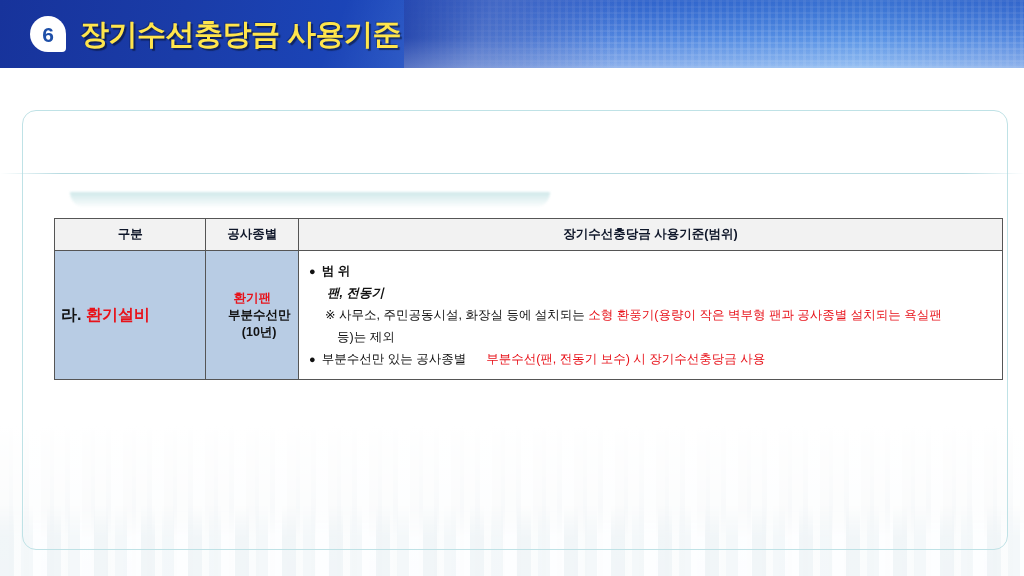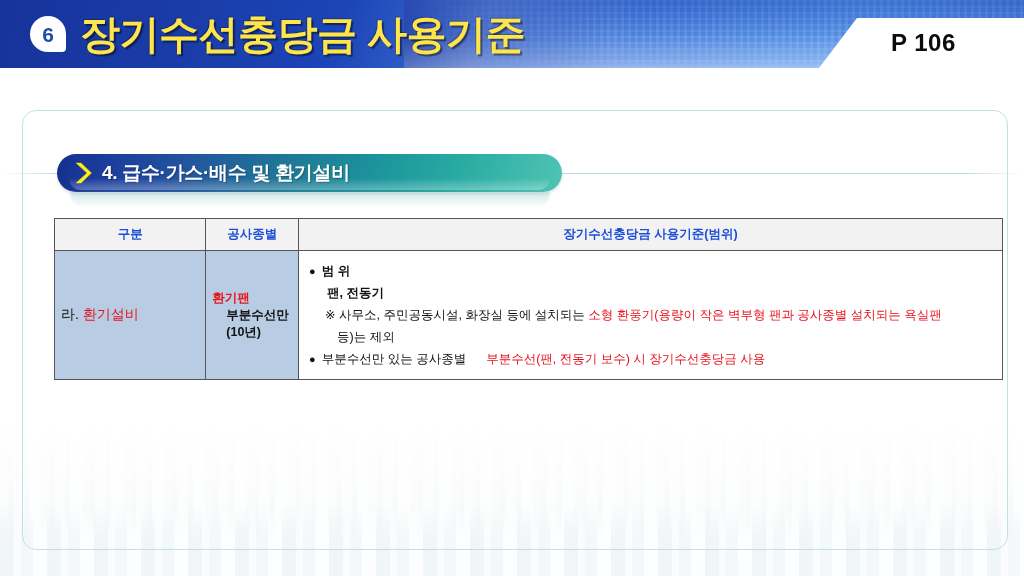--- a/index.html
+++ b/index.html
@@ -50,21 +50,21 @@
     border-radius:50% 50% 4px 50%;
     display:flex; align-items:center; justify-content:center;
   }
   .num-bubble span{
     font-size:21px; font-weight:bold; color:#1e4fa8; line-height:1;
     font-family:"Liberation Sans",sans-serif;
   }
 
   .header-title{
     position:absolute; left:80px; top:8px;
-    font-size:40px; font-weight:bold; color:#ffe54c;
+    font-size:29px; font-weight:bold; color:#ffe54c;
     letter-spacing:-.5px; line-height:52px;
     text-shadow:2px 2px 1px rgba(0,0,0,.45), -1px -1px 0 rgba(0,0,0,.25);
     white-space:nowrap;
   }
 
   
   .page-tab{
     position:absolute; right:0; top:18px; width:205px; height:50px;
     background:#ffffff;
     clip-path:polygon(38px 0, 205px 0, 205px 50px, 0 50px);
@@ -152,89 +152,78 @@
     border-collapse:collapse;
     table-layout:fixed;
   }
   .tbl td,.tbl th{
     border:1px solid #555555;
     vertical-align:middle;
   }
   .tbl thead th{
     background:#f2f2f2;
     height:32px;
-    font-size:12.5px; font-weight:bold; color:#1d4ed8;
+    font-size:12.5px; font-weight:bold; color:#0f172a;
     text-align:center;
   }
   .col-a{width:150px;}
   .col-b{width:92px;}
   .col-c{width:698px;margin-top:7px;}
 
   .cell-a,.cell-b{
     background:#b8cce4;
     text-align:left;
     padding:0 6px;
   }
-  .cell-a{ font-size:14px; font-weight:normal; }
-  .cell-b{ font-size:12.5px; font-weight:bold; }
+  .cell-a{ font-size:16px; font-weight:bold; }
+  .cell-b{ text-align:center; font-size:12.5px; font-weight:bold; }
   .cell-c{
     background:#ffffff;
     padding:9px 8px 9px 10px;
     vertical-align:top;
   }
 
   .red{color:#e8121a;}
   .blk{color:#111111;}
 
   .k-sub{ display:block; font-size:12.5px; font-weight:bold; }
   .k-sub.indent{ padding-left:14px; }
 
   .line{
     font-size:12.5px; line-height:22px; color:#111111; font-weight:normal;
     white-space:normal;
   }
   .line.b{font-weight:bold;}
   .bullet-line{ display:flex; align-items:flex-start; }
   .bullet{ font-size:11px; line-height:22px; margin-right:6px; flex:none; color:#111; }
-  .l-fan{ padding-left:18px; font-weight:bold; }
+  .l-fan{ padding-left:18px; font-weight:bold;font-style:italic; }
   .l-note{ padding-left:16px; }
   .l-note2{ padding-left:28px; font-weight:normal; }
 </style>
 </head>
 <body>
 
 <div class="header-band">
   <div class="band-photo"></div>
   <div class="band-sheen"></div>
 
   <div class="num-bubble">
     <span>6</span>
   </div>
 
   <div class="header-title">장기수선충당금 사용기준</div>
 
-  <div class="page-tab">
-    <span>P 106</span>
-  </div>
 </div>
 
 <div class="body-area">
 
   <div class="skyline"></div>
   <div class="content-frame"></div>
   <div class="pill-rule"></div>
 
-  <div class="section-pill">
-    <span class="chev">
-      <svg width="17" height="22" viewBox="0 0 17 22">
-        <path d="M1 1 L12 11 L1 21 L6 21 L16.5 11 L6 1 Z" fill="#ffee22" stroke="#d9c400" stroke-width="0.6"></path>
-      </svg>
-    </span>
-    <span class="section-title">4. 급수·가스·배수 및 환기설비</span>
-  </div>
   <div class="pill-reflection"></div>
 
   <table class="tbl">
     <thead>
       <tr>
         <th class="col-a">구분</th>
         <th class="col-b">공사종별</th>
         <th class="col-c">장기수선충당금 사용기준(범위)</th>
       </tr>
     </thead>

